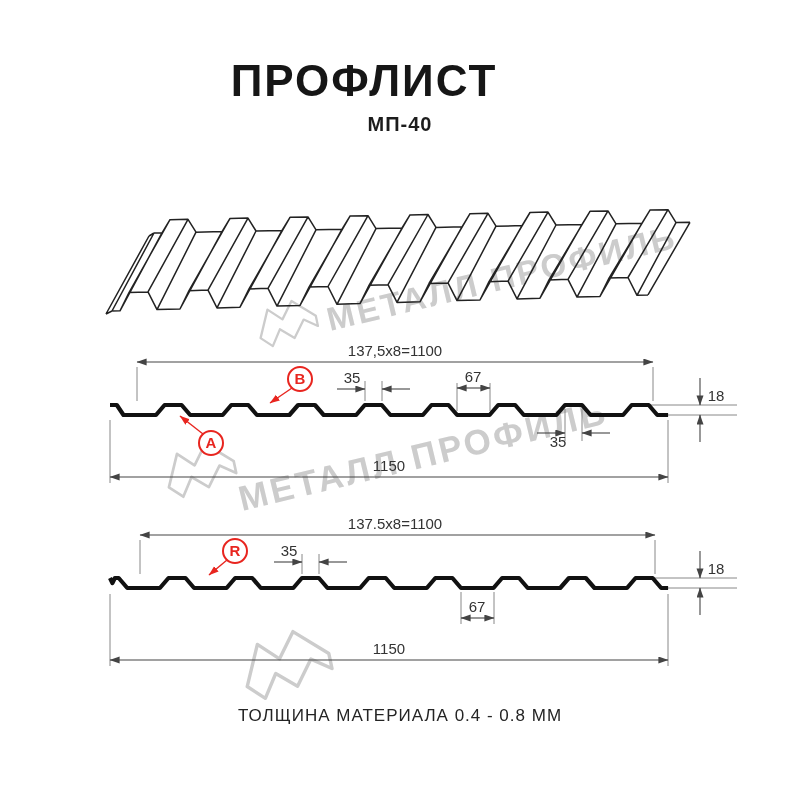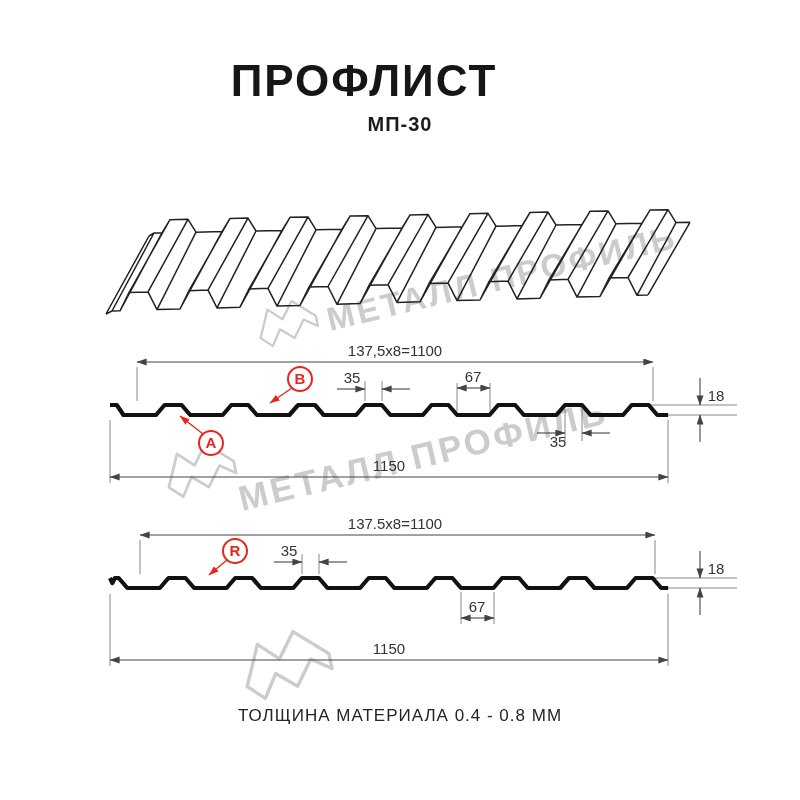--- a/index.html
+++ b/index.html
@@ -21,21 +21,21 @@
   .redt{font-size:15px;font-weight:600;fill:#e8251f;}
   .wmt{font-size:33px;font-weight:bold;letter-spacing:3px;fill:#cccccc;}
   .wml{fill:none;stroke:#cccccc;stroke-width:2;stroke-linejoin:round;}
 </style>
 </head>
 <body>
 
 <div class="page">
 
   <div class="title">ПРОФЛИСТ</div>
-  <div class="subtitle">МП-30</div>
+  <div class="subtitle">МП-40</div>
 
   <svg width="800" height="800" viewBox="0 0 800 800">
     <defs>
       <marker id="ad" markerUnits="userSpaceOnUse" markerWidth="11" markerHeight="8" refX="9.6" refY="3.5" orient="auto">
         <path d="M0 0 L10 3.5 L0 7 Z" fill="#444"></path>
       </marker>
       <marker id="ar" markerUnits="userSpaceOnUse" markerWidth="11" markerHeight="8" refX="9.6" refY="3.5" orient="auto">
         <path d="M0 0 L10 3.5 L0 7 Z" fill="#e8251f"></path>
       </marker>
     </defs>

